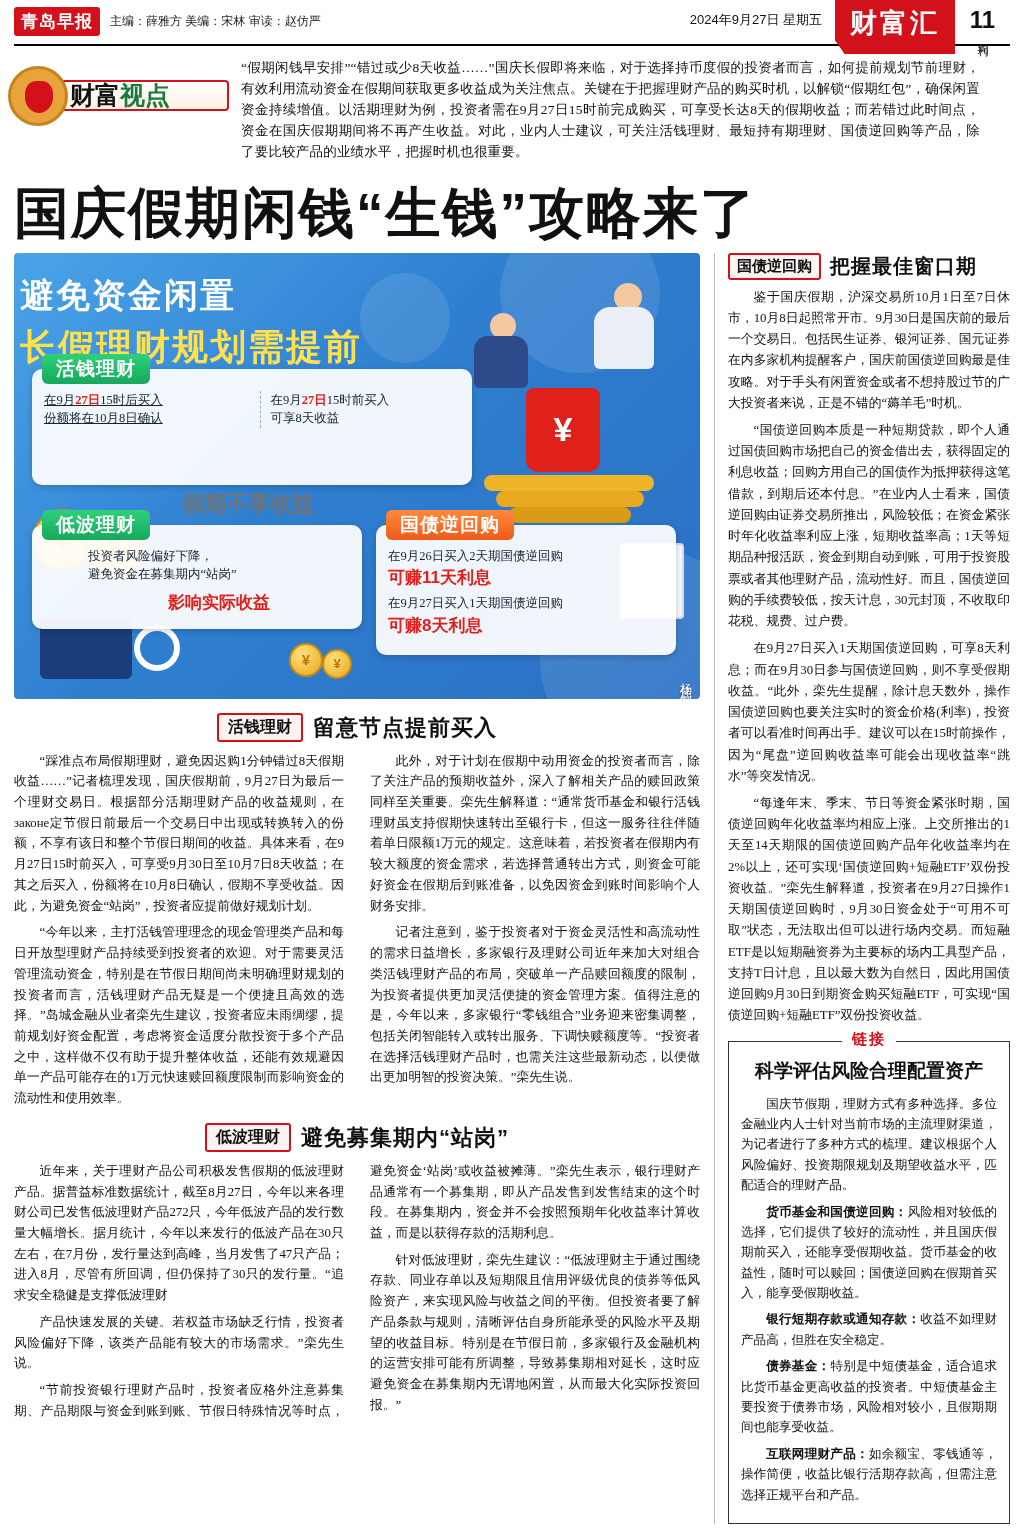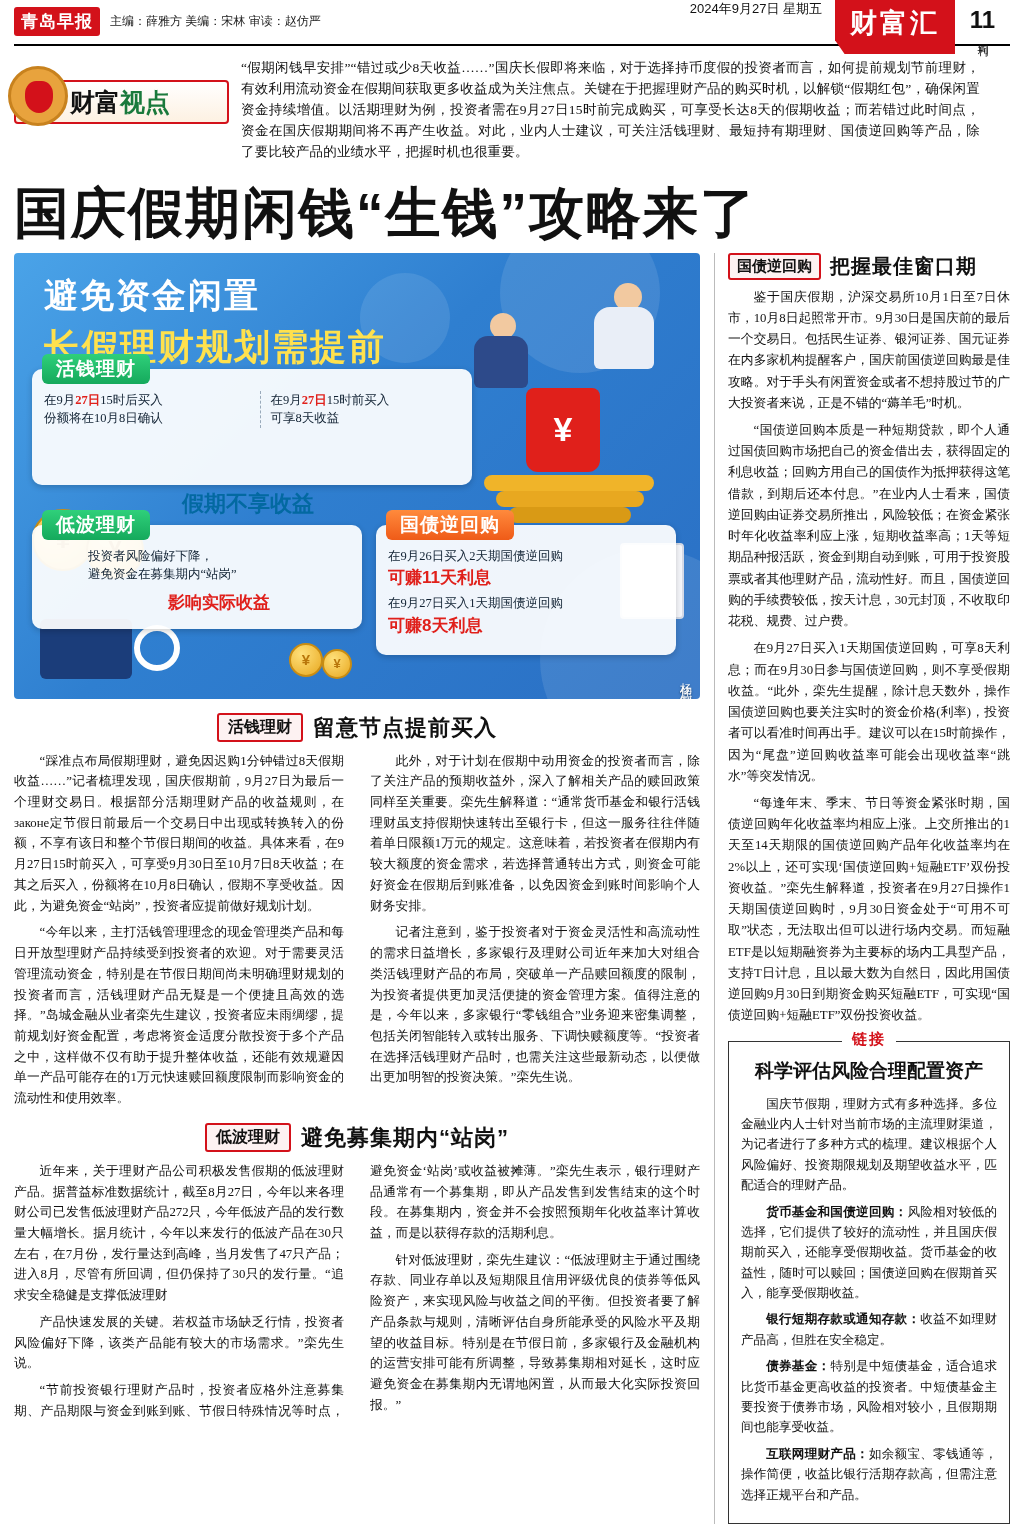--- a/index.html
+++ b/index.html
@@ -25,21 +25,21 @@
     background: #d3111a; color: #fff; font-weight: bold;
     font-size: 17px; padding: 3px 7px; border-radius: 3px;
     font-family: "Liberation Sans", sans-serif; letter-spacing: 1px;
     display: flex; align-items: center; gap: 2px;
   }
   .masthead-credits {
     font-size: 12px; margin-left: 10px; color: #222;
     font-family: "Liberation Sans", sans-serif;
   }
   .masthead-date {
-    position: absolute; right: 188px; top: 0;
+    position: absolute; right: 188px; top: 11px;
     font-size: 13px; font-family: "Liberation Sans", sans-serif;
   }
   .flagbox {
     position: absolute; right: 0; top: -8px;
     width: 175px; height: 62px; display: flex;
   }
   .flag-red {
     background: #d3111a; color: #fff; width: 120px;
     display: flex; align-items: center; justify-content: center;
     font-family: "Liberation Sans", sans-serif;
@@ -54,21 +54,21 @@
   .flag-num .n { font-size: 24px; font-weight: bold; line-height: 1; }
   .flag-num .w { font-size: 11px; writing-mode: vertical-rl; margin-top: 3px; letter-spacing: 2px;}
 
   
   .lead-wrap { display: flex; margin-top: 8px; }
   .lead-badge {
     width: 215px; flex: 0 0 215px; padding-top: 26px;
   }
   .badge-box {
     border: 2px solid #d3111a; border-radius: 4px;
-    height: 44px; display: flex; align-items: center;
+    height: 31px; display: flex; align-items: center;
     padding-left: 54px; position: relative;
     font-size: 25px; font-weight: bold; color: #111;
     font-family: "Liberation Sans", sans-serif;
     background: linear-gradient(#fff,#fdf1e2);
   }
   .badge-box .seal {
     position: absolute; left: -8px; top: -16px;
     width: 60px; height: 60px; background: #e8a33d;
     border-radius: 50%; border: 3px solid #c8821e;
   }
@@ -98,42 +98,42 @@
   .col-right { width: 296px; flex: 0 0 296px; border-left: 1px solid #bbb; padding-left: 13px;}
 
   
   .info {
     height: 446px; border-radius: 4px; position: relative; overflow: hidden;
     background: linear-gradient(135deg,#4aa3e8 0%,#2f7fd0 45%,#2a6fc4 100%);
     color: #fff;
   }
   .info .bubble{position:absolute;border-radius:50%;background:rgba(255,255,255,.10);}
   .info-title {
-    position: absolute; left: 30px; top: 20px;
+    position: absolute; left: 6px; top: 20px;
     font-family: "Liberation Sans", sans-serif; font-weight: bold;
   }
   .info-title .l1 { font-size: 34px; color:#fff; letter-spacing: 2px; }
   .info-title .l2 { font-size: 36px; color:#ffe14d; letter-spacing: 2px; margin-top: 4px;}
   .ibox {
     position: absolute; background: rgba(255,255,255,.93);
     border-radius: 10px; color: #123;
     box-shadow: 0 2px 6px rgba(0,0,0,.2);
   }
   .ibox .tag {
     position: absolute; left: 10px; top: -15px; height: 30px;
     background: linear-gradient(#2fd07a,#15a95c); color: #fff;
     font-family: "Liberation Sans", sans-serif; font-weight: bold;
     font-size: 19px; border-radius: 6px; padding: 2px 14px;
     display: flex; align-items: center; letter-spacing: 1px;
   }
   .ibox.b2 .tag { background: linear-gradient(#2fd07a,#15a95c); }
   .ibox.b3 .tag { background: linear-gradient(#ff8a3c,#ef5b18); }
   .ibox .body { padding: 22px 12px 10px; font-size: 12.5px; line-height:1.5;}
   .red { color: #e0201b; font-weight: bold; }
-  .bigred { color: #0369a1; font-weight: bold; font-size: 22px; font-family:"Liberation Sans",sans-serif;}
+  .bigred { color: #737373; font-weight: bold; font-size: 22px; font-family:"Liberation Sans",sans-serif;}
   .midred { color: #e0201b; font-weight: bold; font-size: 17px; font-family:"Liberation Sans",sans-serif;}
   .coin{position:absolute;border-radius:50%;background:radial-gradient(circle at 35% 30%,#ffe07a,#e8a820);border:2px solid #c98c12;display:flex;align-items:center;justify-content:center;color:#b9760a;font-weight:bold;font-family:"Liberation Sans",sans-serif;}
   .person{position:absolute;}
   .credit-v {
     position: absolute; right: 6px; bottom: 8px; color: #fff;
     font-size: 12px; writing-mode: vertical-rl; letter-spacing: 3px;
     text-shadow: 0 1px 2px rgba(0,0,0,.5);
   }
 
   
@@ -235,21 +235,21 @@
         <div class="coin" style="left:72px;top:268px;width:58px;height:58px;font-size:24px;">¥</div>
         <div style="position:absolute;left:26px;top:366px;width:92px;height:60px;background:#1b3d7a;border-radius:6px;"></div>
         <div style="position:absolute;left:120px;top:372px;width:46px;height:46px;border:6px solid #fff;border-radius:50%;"></div>
         <div class="coin" style="left:275px;top:390px;width:34px;height:34px;font-size:15px;">¥</div>
         <div class="coin" style="left:308px;top:396px;width:30px;height:30px;font-size:13px;">¥</div>
         <div style="position:absolute;right:16px;top:290px;width:64px;height:76px;background:#f6f7fb;border-radius:4px;border:2px solid #d5dae6;"></div>
 
         <div class="ibox b1" style="left:18px;top:116px;width:440px;height:116px;">
           <div class="tag">活钱理财</div>
           <div class="body" style="display:flex;gap:6px;">
-            <div style="flex:1;border-right:1px dashed #9ab;padding-right:26px;">
+            <div style="flex:1;border-right:1px dashed #9ab;padding-right:26px;text-decoration:underline;">
               <div><span>在9月</span><span class="red">27日</span><span>15时后买入</span></div>
               <div>份额将在10月8日确认</div>
             </div>
             <div style="flex:1;padding-left:4px;">
               <div><span>在9月</span><span class="red">27日</span><span>15时前买入</span></div>
               <div>可享8天收益</div>
             </div>
           </div>
           <div class="bigred" style="position:absolute;left:150px;bottom:-34px;">假期不享收益</div>
         </div>

